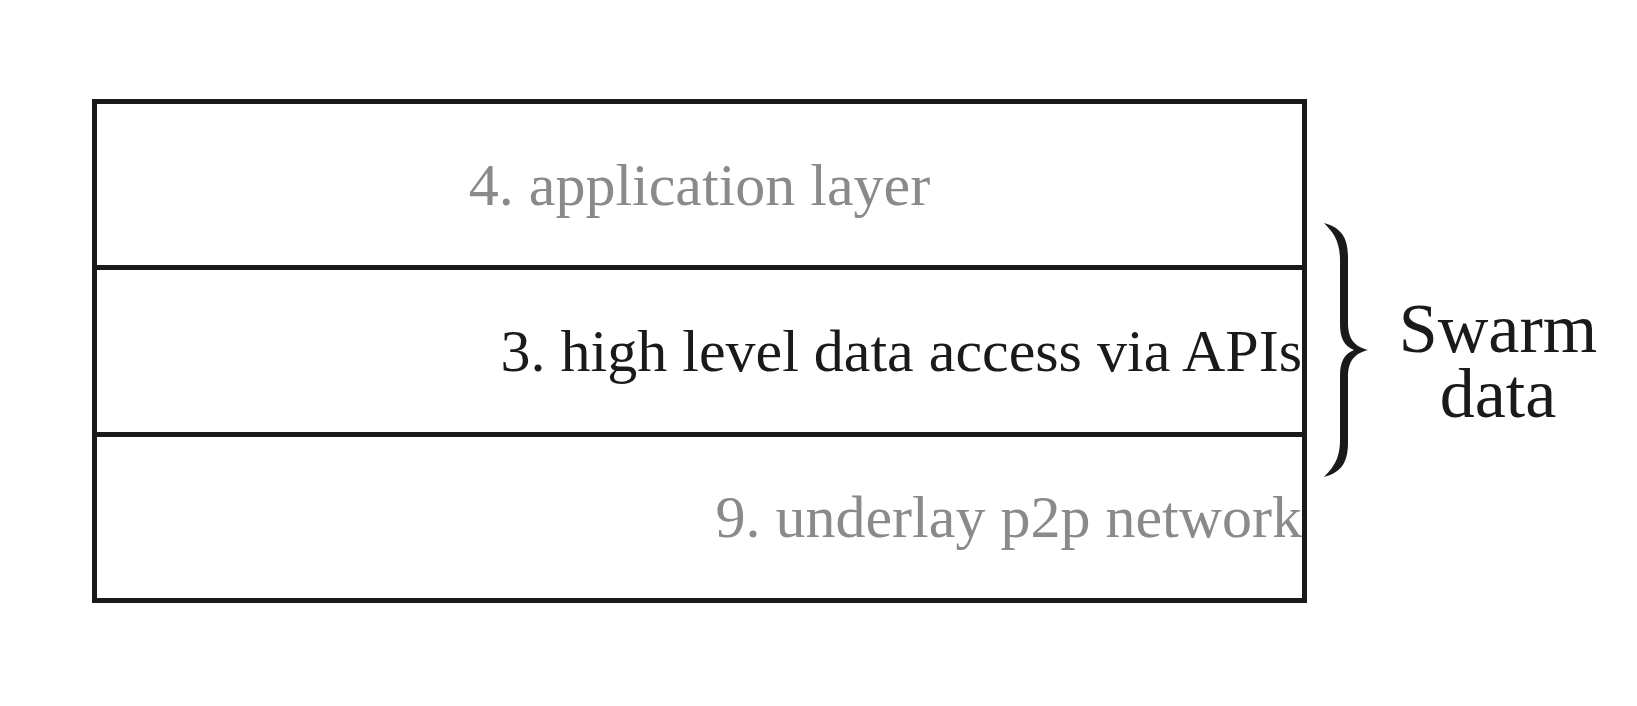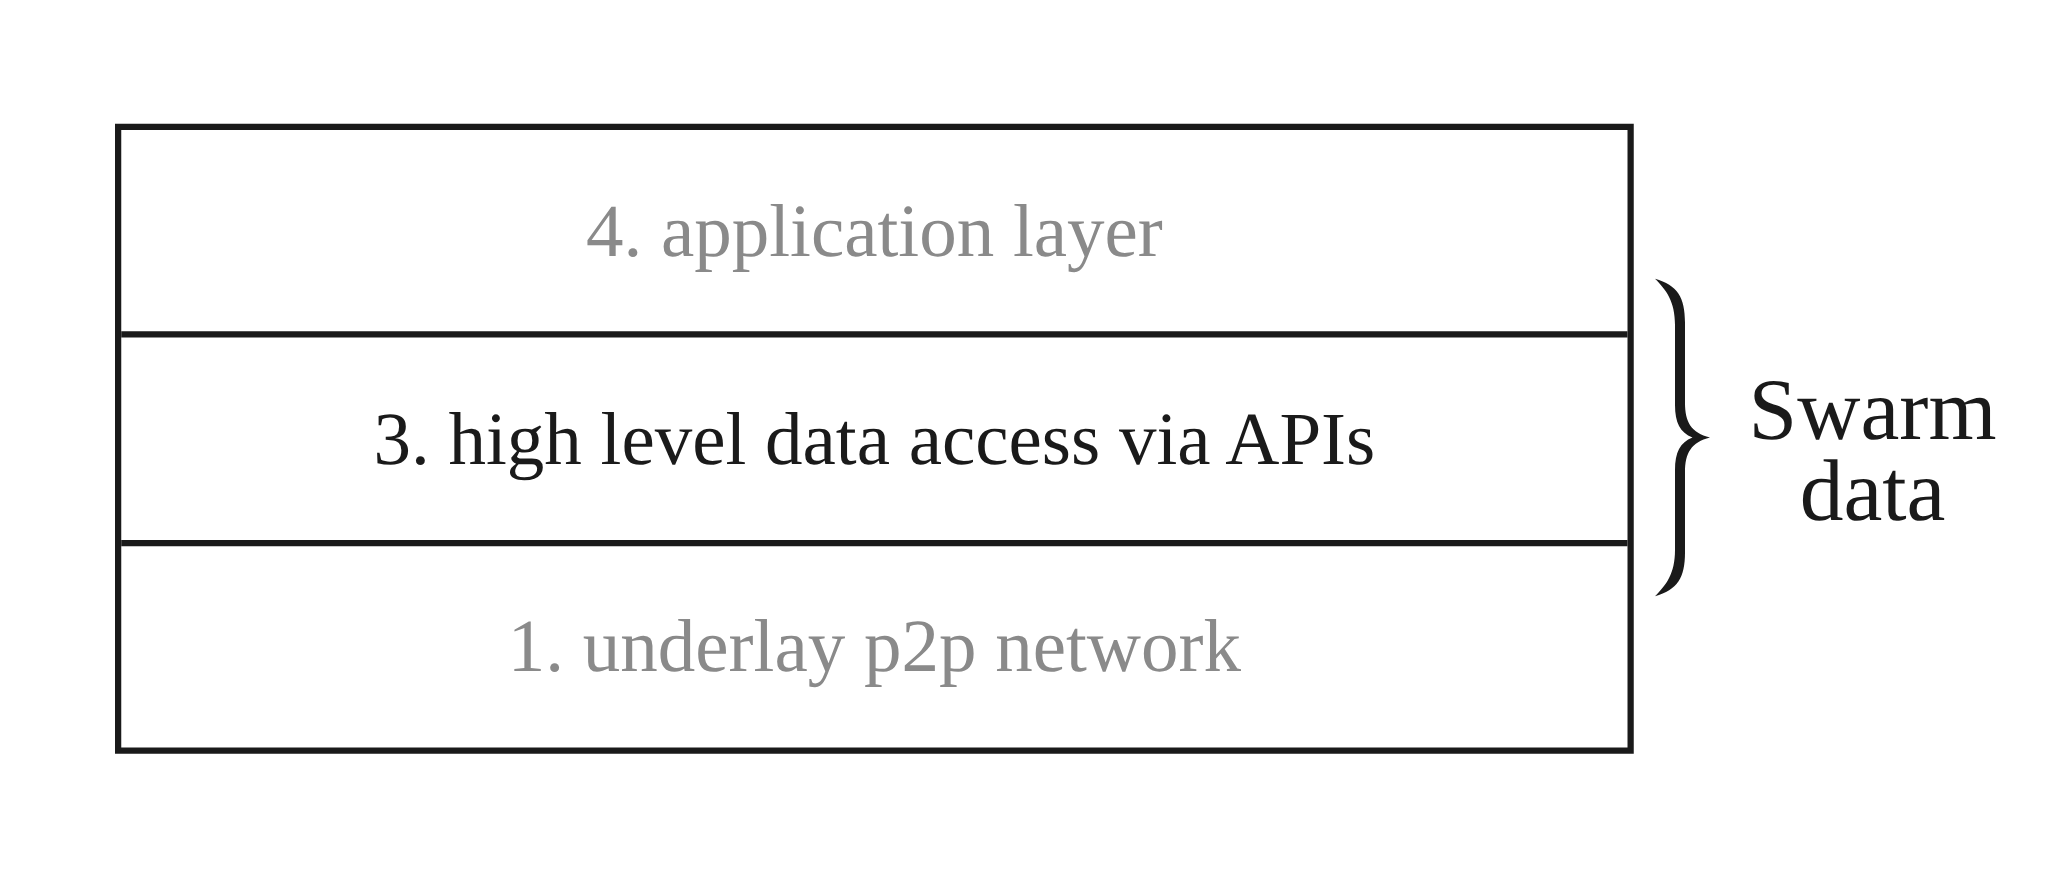--- a/index.html
+++ b/index.html
@@ -34,20 +34,21 @@
     display: flex;
     align-items: center;
     justify-content: center;
     font-size: 60px;
     line-height: 1;
     white-space: nowrap;
     color: var(--ink, #1a1a1a);
   }
   .layer + .layer {
     border-top: 5px solid var(--ink, #1a1a1a);
+    justify-content: flex-end;
   }
   .layer[data-emphasis="muted"] {
     color: var(--muted, #8a8a8a);
   }
   
   .brace {
     position: absolute;
     left: 1322px;
     top: 221px;
     width: 54px;
@@ -78,21 +79,21 @@
 <div id="canvas" style="--ink: #1a1a1a; --muted: #8a8a8a; --bg: #ffffff;">
 
   <div class="stack">
     <div class="layer" data-emphasis="muted">
       <span>4. application layer</span>
     </div>
     <div class="layer" data-emphasis="normal">
       <span>3. high level data access via APIs</span>
     </div>
     <div class="layer" data-emphasis="muted">
-      <span>1. underlay p2p network</span>
+      <span>9. underlay p2p network</span>
     </div>
   </div>
 
   <div class="brace">
     <svg viewBox="0 0 52 258" aria-hidden="true">
       <path fill="currentColor" d="
         M1,2
         C19,7 25,17 25,37
         L25,101
         C25,117 30,125 45,129

